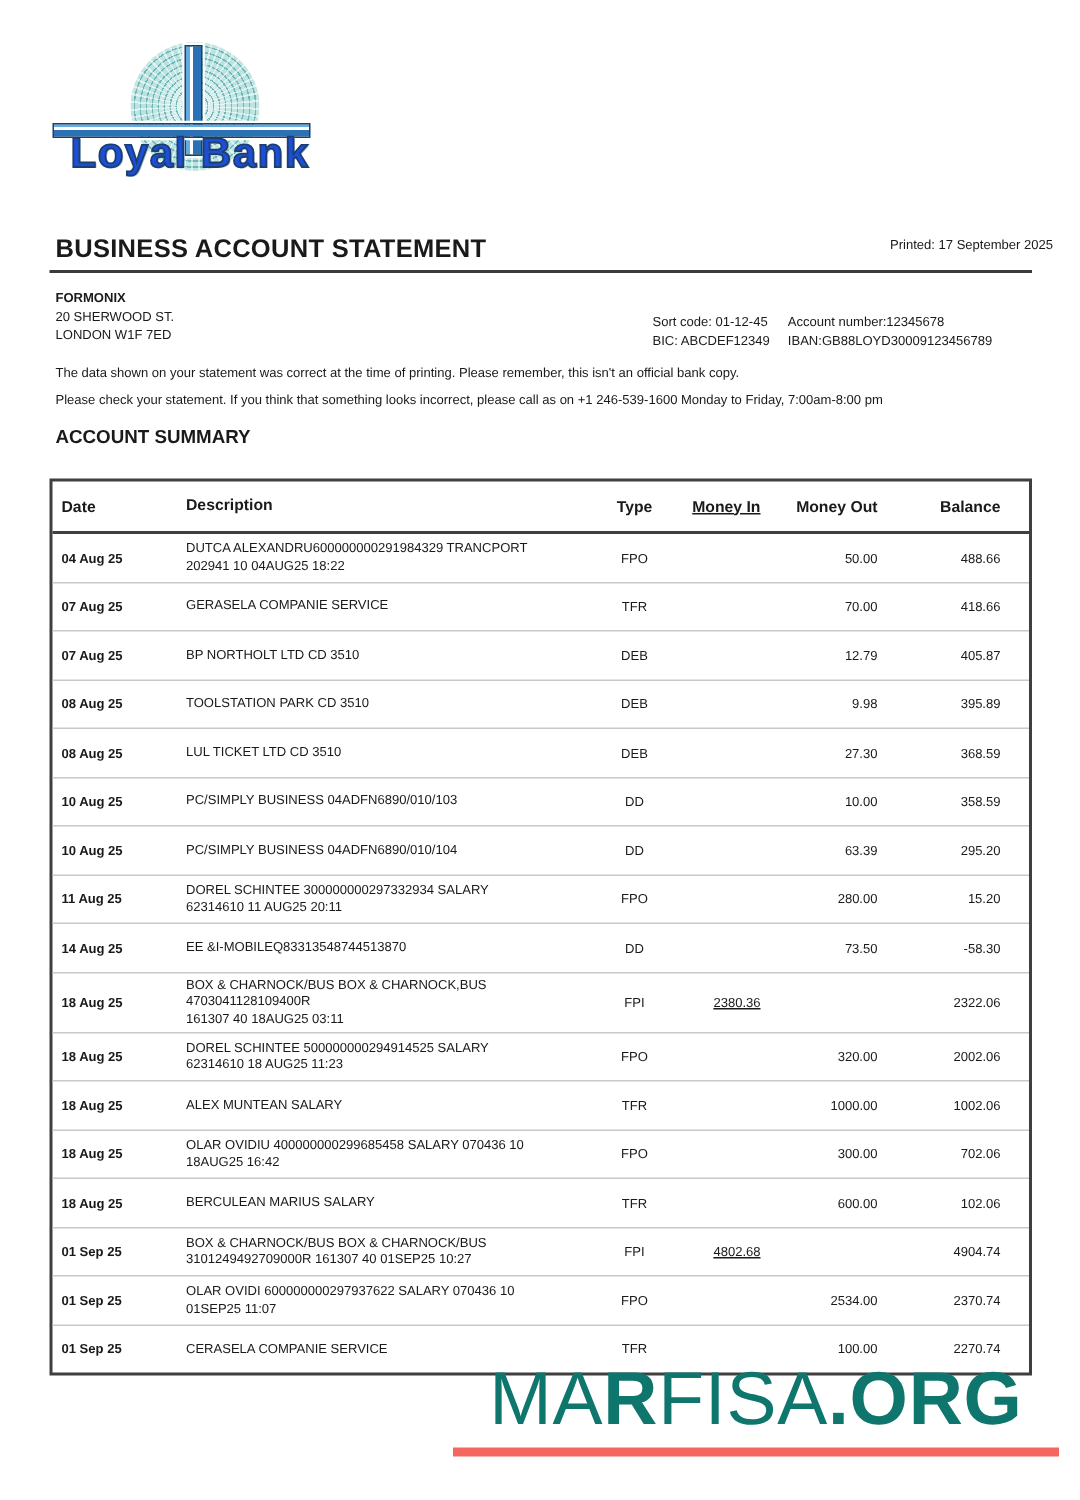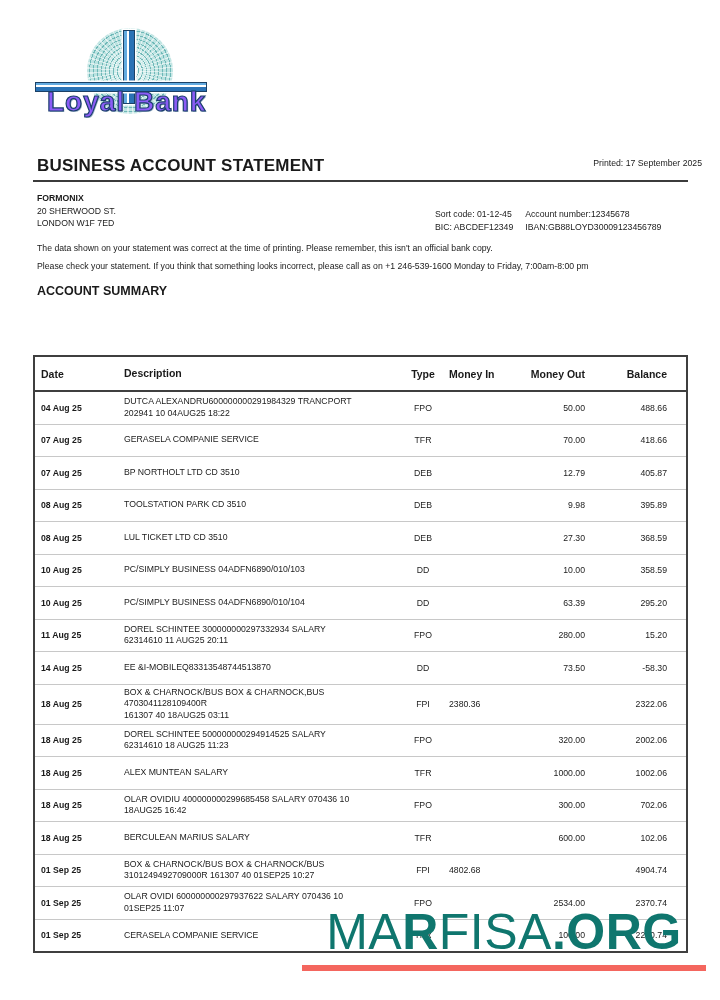--- a/index.html
+++ b/index.html
@@ -14,51 +14,51 @@
       repeating-radial-gradient(circle at 50% 50%, rgba(96,176,176,.85) 0 1px, rgba(255,255,255,0) 1px 4px),
       radial-gradient(circle, #e7f6f5 0%, #b8e1df 55%, #d8efee 100%);
   }
   .cross-v{position:absolute;left:88px;top:12px;width:10px;height:72px;
     background:linear-gradient(90deg,#63abe0 0 3px,#ffffff 3px 5px,#2a72b5 5px);
     border:1px solid #1b4166;box-shadow:0 0 0 1.5px #ffffff;}
   .cross-h{position:absolute;left:0px;top:64px;width:170px;height:8px;
     background:linear-gradient(180deg,#63abe0 0 2px,#ffffff 2px 4px,#2a72b5 4px);
     border:1px solid #1b4166;box-shadow:0 0 0 1.5px #ffffff;}
   .logo-text{position:absolute;left:12px;top:68px;font-size:28px;font-weight:bold;
-    letter-spacing:1px;color:#8b5cf6;-webkit-text-stroke:1.2px #1c3f6e;
+    letter-spacing:1px;color:#1d4ed8;-webkit-text-stroke:1.2px #1c3f6e;
     text-shadow:1px 1px 0 #9fb7c9;white-space:nowrap;}
 
   
   .title{position:absolute;left:37px;top:156px;font-size:17px;font-weight:bold;letter-spacing:.2px;}
   .printed{position:absolute;right:18px;top:158px;font-size:8.7px;}
   .title-rule{position:absolute;left:33px;right:32px;top:180px;height:2px;background:#3b3b3b;}
 
   .holder{position:absolute;left:37px;top:192px;font-size:8.7px;line-height:1.45;}
   .holder .name{font-weight:bold;}
   .acct{position:absolute;left:435px;top:192px;font-size:8.7px;line-height:1.45;
         display:grid;grid-template-columns:auto auto;column-gap:12px;margin-top:16px;}
 
   .notice{position:absolute;left:37px;top:239px;font-size:8.7px;line-height:2.1;}
 
   .section-title{position:absolute;left:37px;top:284px;font-size:12.5px;font-weight:bold;}
 
   
-  .table{position:absolute;left:33px;top:319px;width:651px;border:2px solid #3f3f3f;background:#fff;margin-top:36px;}
+  .table{position:absolute;left:33px;top:319px;width:651px;border:2px solid #3f3f3f;background:#fff;}
   .thead{display:grid;grid-template-columns:84px 278px 52px 64px 80px 1fr;
          height:33px;align-items:center;border-bottom:2px solid #3f3f3f;
          font-weight:bold;font-size:10.5px;}
   .trow{display:grid;grid-template-columns:84px 278px 52px 64px 80px 1fr;
         min-height:31.5px;align-items:center;font-size:8.7px;}
   .tbody .trow + .trow{border-top:1px solid #c8c8c8;}
   .c{padding:2px 0;}
   .c.date{padding-left:6px;font-weight:bold;}
   .c.desc{padding-left:5px;line-height:1.35;}
   .c.desc div:empty{display:none;}
   .c.type{text-align:center;}
-  .c.in{padding-right:6px;}
+  .c.in{text-align:right;padding-right:6px;text-decoration:underline;}
   .c.out{text-align:right;padding-right:8px;}
   .c.bal{text-align:right;padding-right:19px;}
   .thead .c.date{font-weight:bold;}
 
   
   .watermark{position:absolute;left:298px;top:900px;width:412px;text-align:center;}
   .wm-text{font-size:50px;line-height:1.3;letter-spacing:.5px;color:#2b56a5;white-space:nowrap;}
   .wm-text .thin{font-weight:400;}
   .wm-text .bold{font-weight:700;}
   .wm-rule{margin-top:0px;height:6px;background:#f4665e;width:404px;margin-left:4px;}

